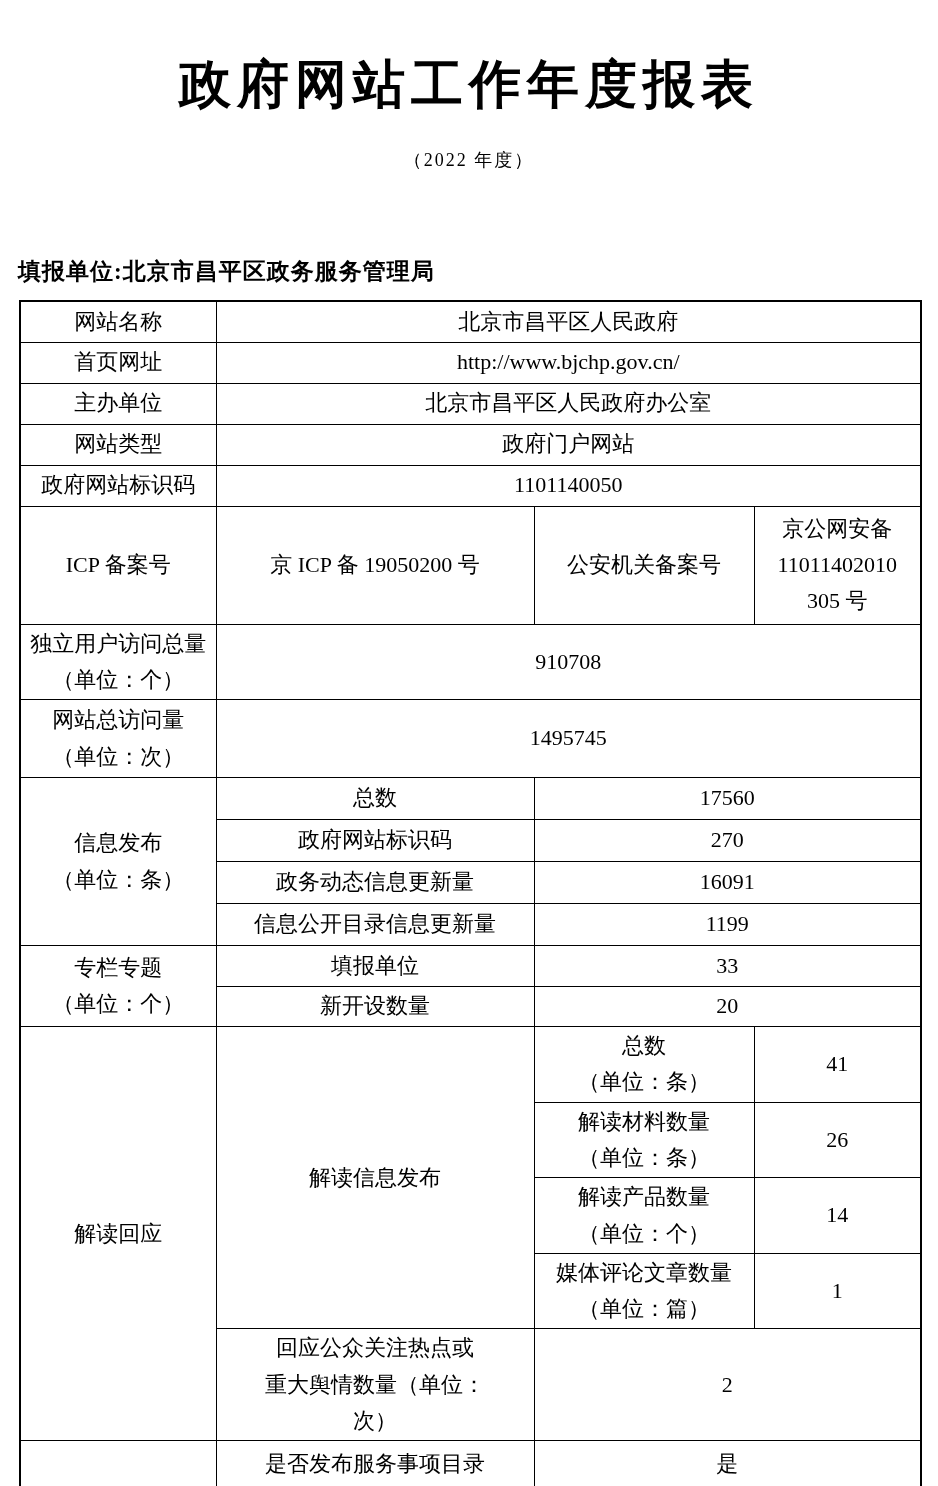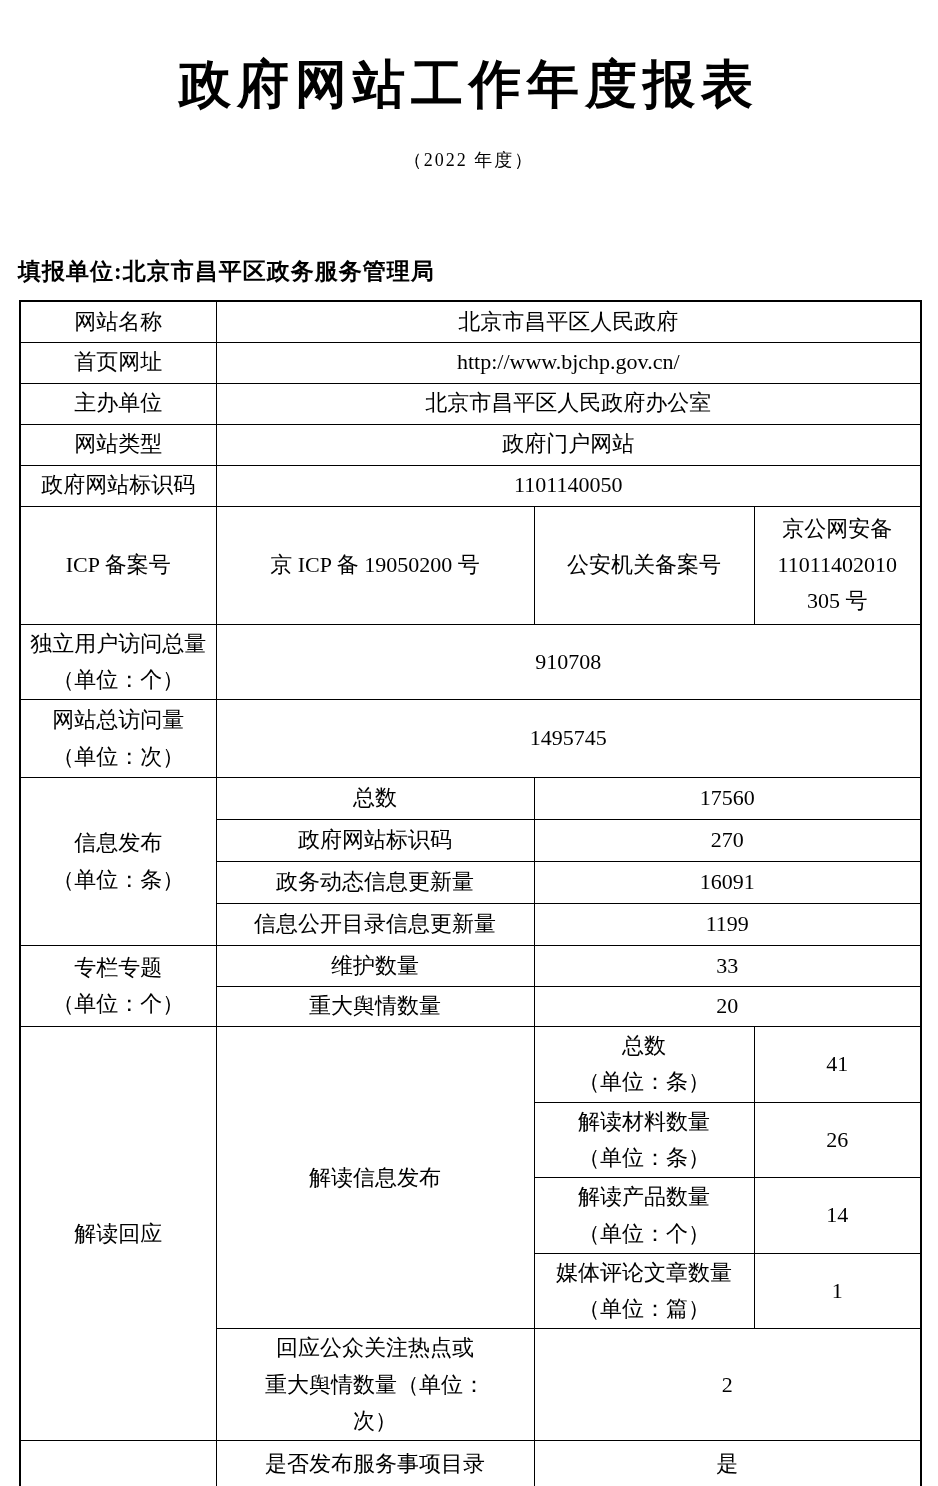--- a/index.html
+++ b/index.html
@@ -151,25 +151,25 @@
         <td colspan="2">16091</td>
       </tr>
       <tr class="h42">
         <td>信息公开目录信息更新量</td>
         <td colspan="2">1199</td>
       </tr>
 
       <tr class="h41">
         <td class="lbl" rowspan="2">专栏专题
 （单位：个）</td>
-        <td>维护数量</td>
+        <td>填报单位</td>
         <td colspan="2">33</td>
       </tr>
       <tr class="h40">
-        <td>重大舆情数量</td>
+        <td>新开设数量</td>
         <td colspan="2">20</td>
       </tr>
 
       <tr class="h72">
         <td class="lbl" rowspan="5">解读回应</td>
         <td rowspan="4">解读信息发布</td>
         <td>总数
 （单位：条）</td>
         <td>41</td>
       </tr>

